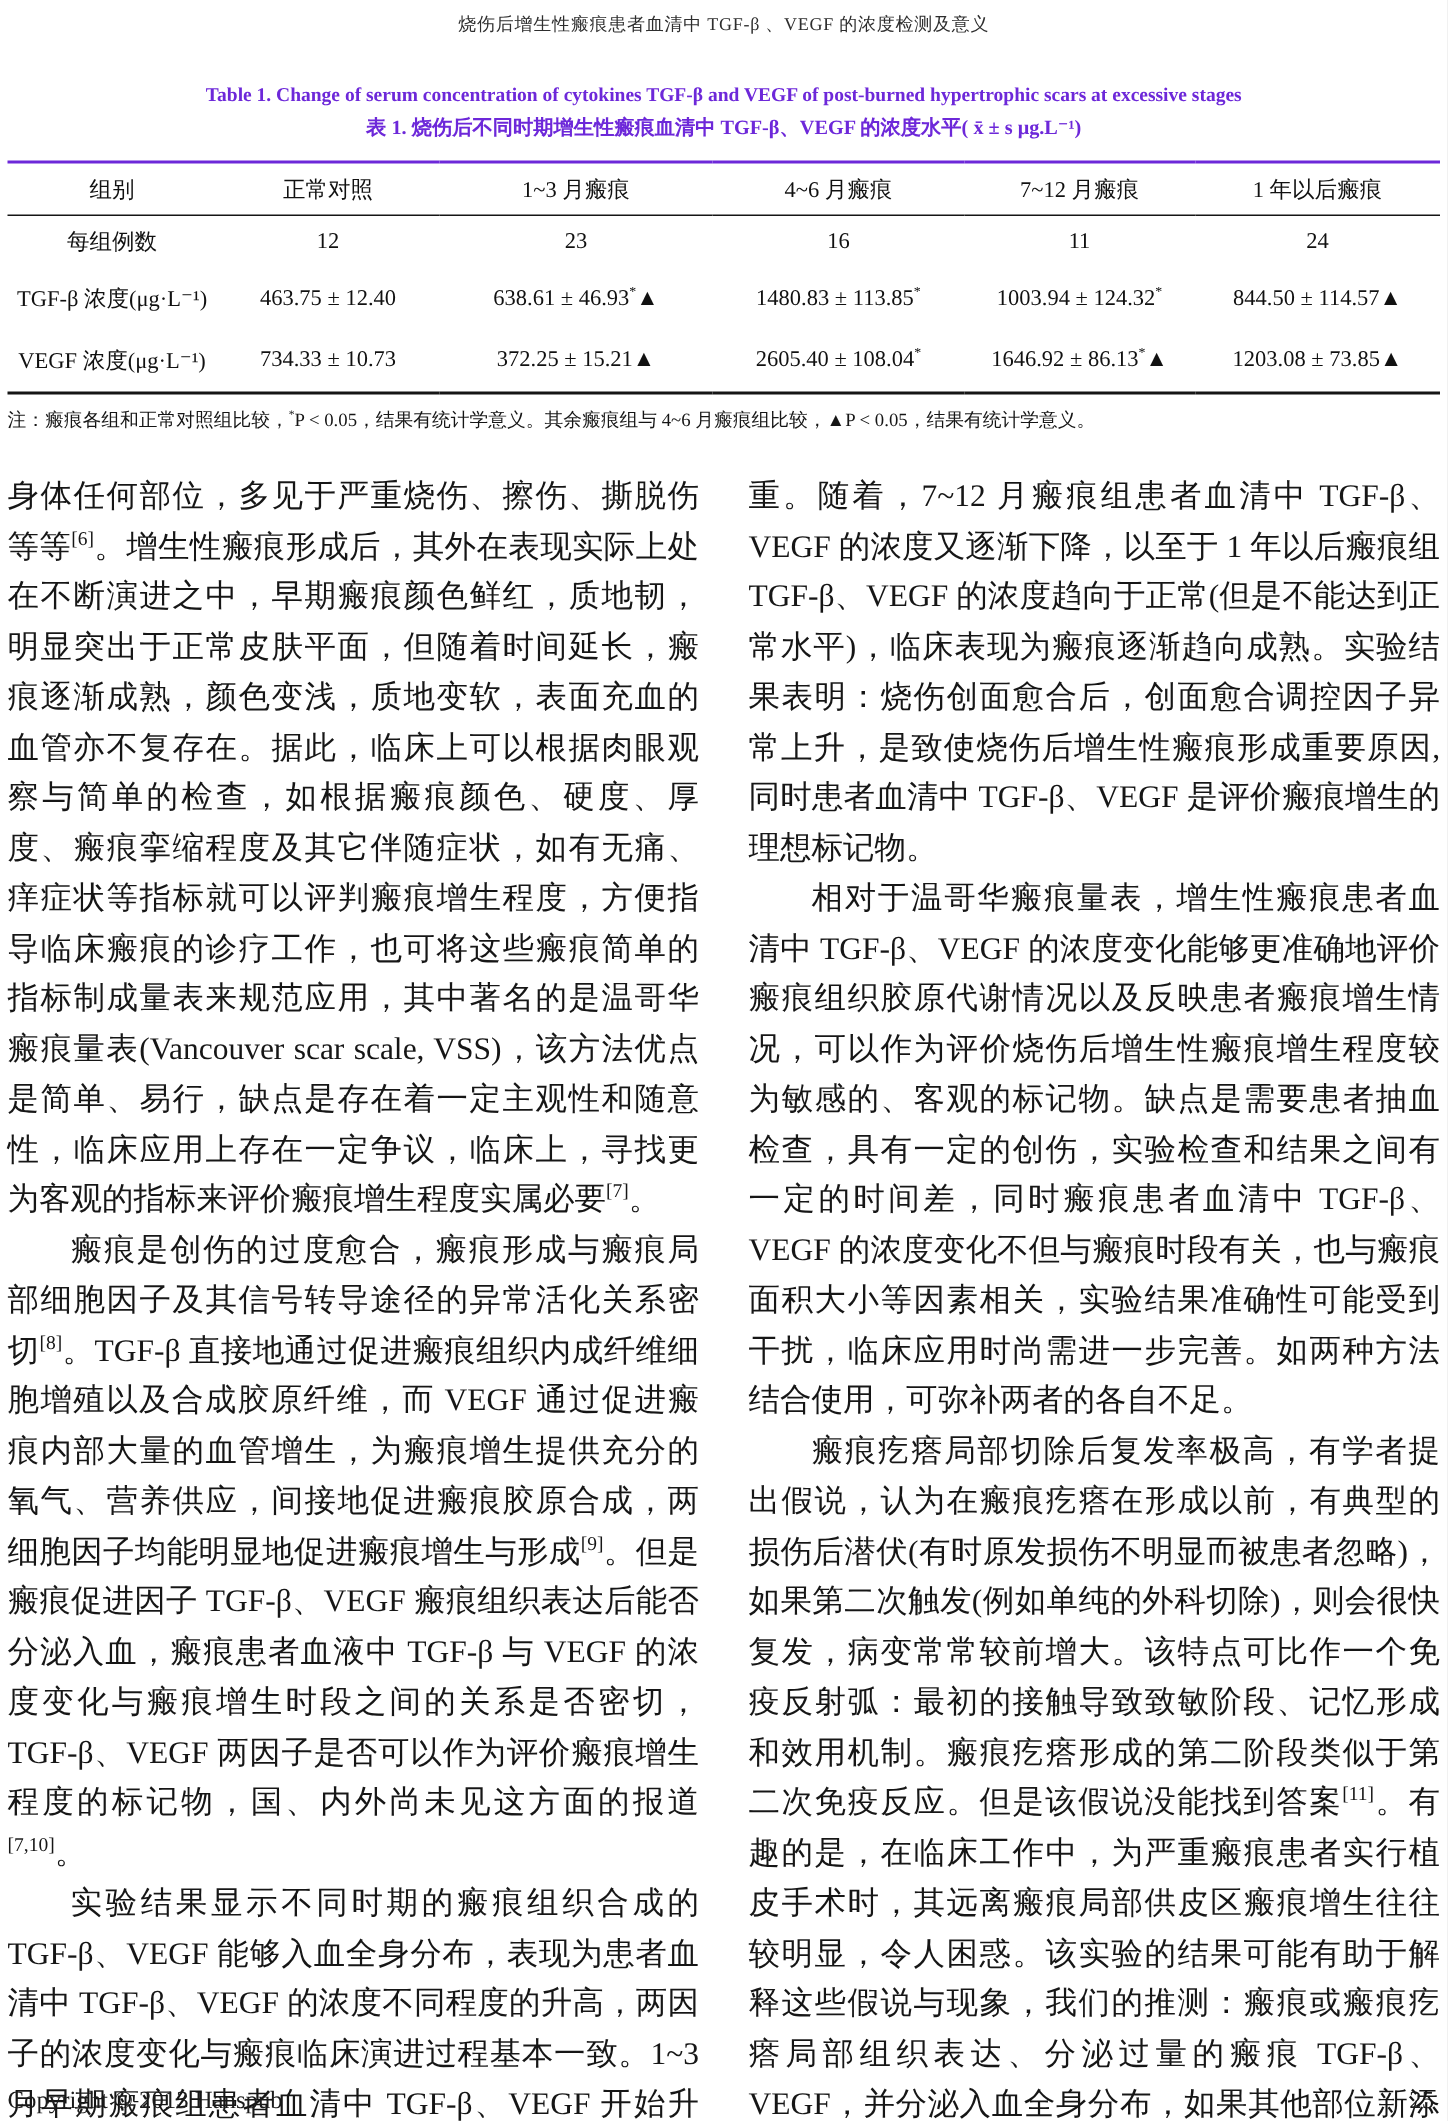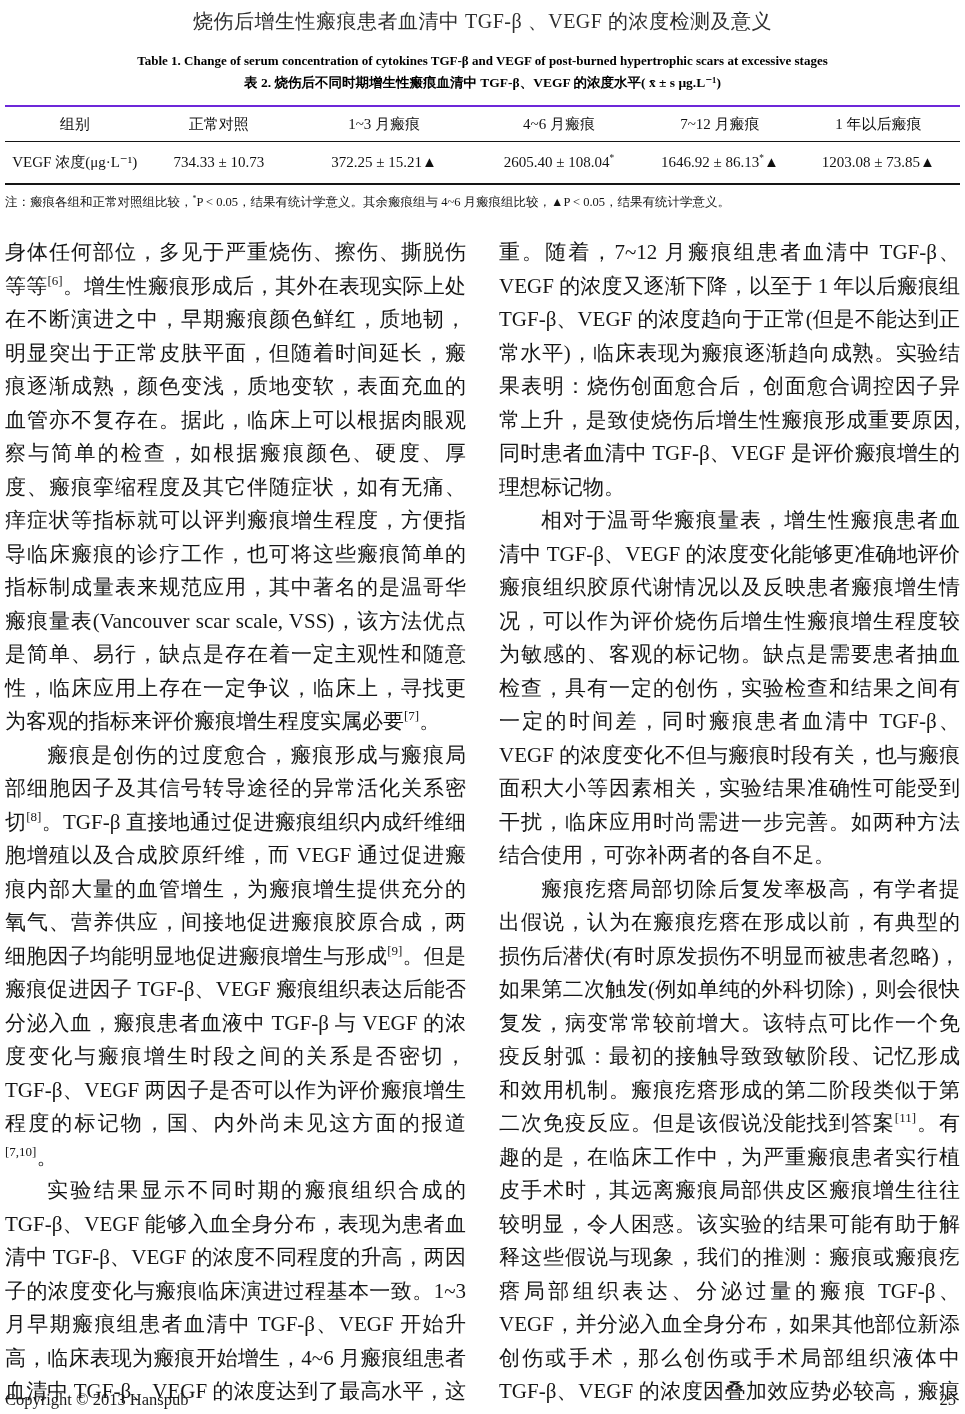--- a/index.html
+++ b/index.html
@@ -2,24 +2,24 @@
 <html><head>
 <meta charset="utf-8">
 <style>
   html,body { margin:0; padding:0; background:#e8e8e8; }
   .page {
     width:965px; height:1414px; margin:0 auto; background:#ffffff;
     box-sizing:border-box; padding:6px 5px 0 5px; position:relative; overflow:hidden;
     font-family:"Liberation Serif","DejaVu Serif",serif; color:#141414;
   }
   .running-head {
-    text-align:center; font-size:20px; letter-spacing:0.5px; color:#2e2e2e;
+    text-align:center; font-size:12px; letter-spacing:0.5px; color:#2e2e2e;
     margin-top:2px;
   }
-  .captions { margin-top:18px; text-align:center; color:#000000; }
+  .captions { margin-top:30px; text-align:center; color:#6d28d9; }
   .caption-en { font-weight:bold; font-size:13px; }
   .caption-zh { font-weight:bold; font-size:13.5px; margin-top:5px; }
   table.data-table {
     width:100%; border-collapse:collapse; margin-top:13px;
     border-top:2px solid #6d28d9; border-bottom:2px solid #151515;
     font-size:15px; color:#111;
   }
   table.data-table thead tr { border-bottom:1.5px solid #151515; }
   table.data-table th { font-weight:normal; height:34px; text-align:center; padding:0 2px; }
   table.data-table td { text-align:center; height:35px; padding:0 2px; }
@@ -44,35 +44,51 @@
 </style>
 </head>
 <body>
 
 <div class="page">
 
   <div class="running-head">烧伤后增生性瘢痕患者血清中 TGF-β 、VEGF 的浓度检测及意义</div>
 
   <div class="captions">
     <div class="caption-en">Table 1. Change of serum concentration of cytokines TGF-β and VEGF of post-burned hypertrophic scars at excessive stages</div>
-    <div class="caption-zh">表 2.  烧伤后不同时期增生性瘢痕血清中 TGF-β、VEGF 的浓度水平( x̄ ± s μg.L⁻¹)</div>
+    <div class="caption-zh">表 1.  烧伤后不同时期增生性瘢痕血清中 TGF-β、VEGF 的浓度水平( x̄ ± s μg.L⁻¹)</div>
   </div>
 
   <table class="data-table">
     <thead>
       <tr>
         <th class="c0">组别</th>
         <th class="c1">正常对照</th>
         <th class="c2">1~3 月瘢痕</th>
         <th class="c3">4~6 月瘢痕</th>
         <th class="c4">7~12 月瘢痕</th>
         <th class="c5">1 年以后瘢痕</th>
       </tr>
     </thead>
     <tbody>
+      <tr>
+        <td class="row-label row-label-center">每组例数</td>
+        <td>12</td>
+        <td>23</td>
+        <td>16</td>
+        <td>11</td>
+        <td>24</td>
+      </tr>
+      <tr class="tall">
+        <td class="row-label">TGF-β 浓度(μg·L⁻¹)</td>
+        <td>463.75 ± 12.40</td>
+        <td>638.61 ± 46.93<sup>*</sup>▲</td>
+        <td>1480.83 ± 113.85<sup>*</sup></td>
+        <td>1003.94 ± 124.32<sup>*</sup></td>
+        <td>844.50 ± 114.57▲</td>
+      </tr>
       <tr class="tall">
         <td class="row-label">VEGF 浓度(μg·L⁻¹)</td>
         <td>734.33 ± 10.73</td>
         <td>372.25 ± 15.21▲</td>
         <td>2605.40 ± 108.04<sup>*</sup></td>
         <td>1646.92 ± 86.13<sup>*</sup>▲</td>
         <td>1203.08 ± 73.85▲</td>
       </tr>
     </tbody>
   </table>

